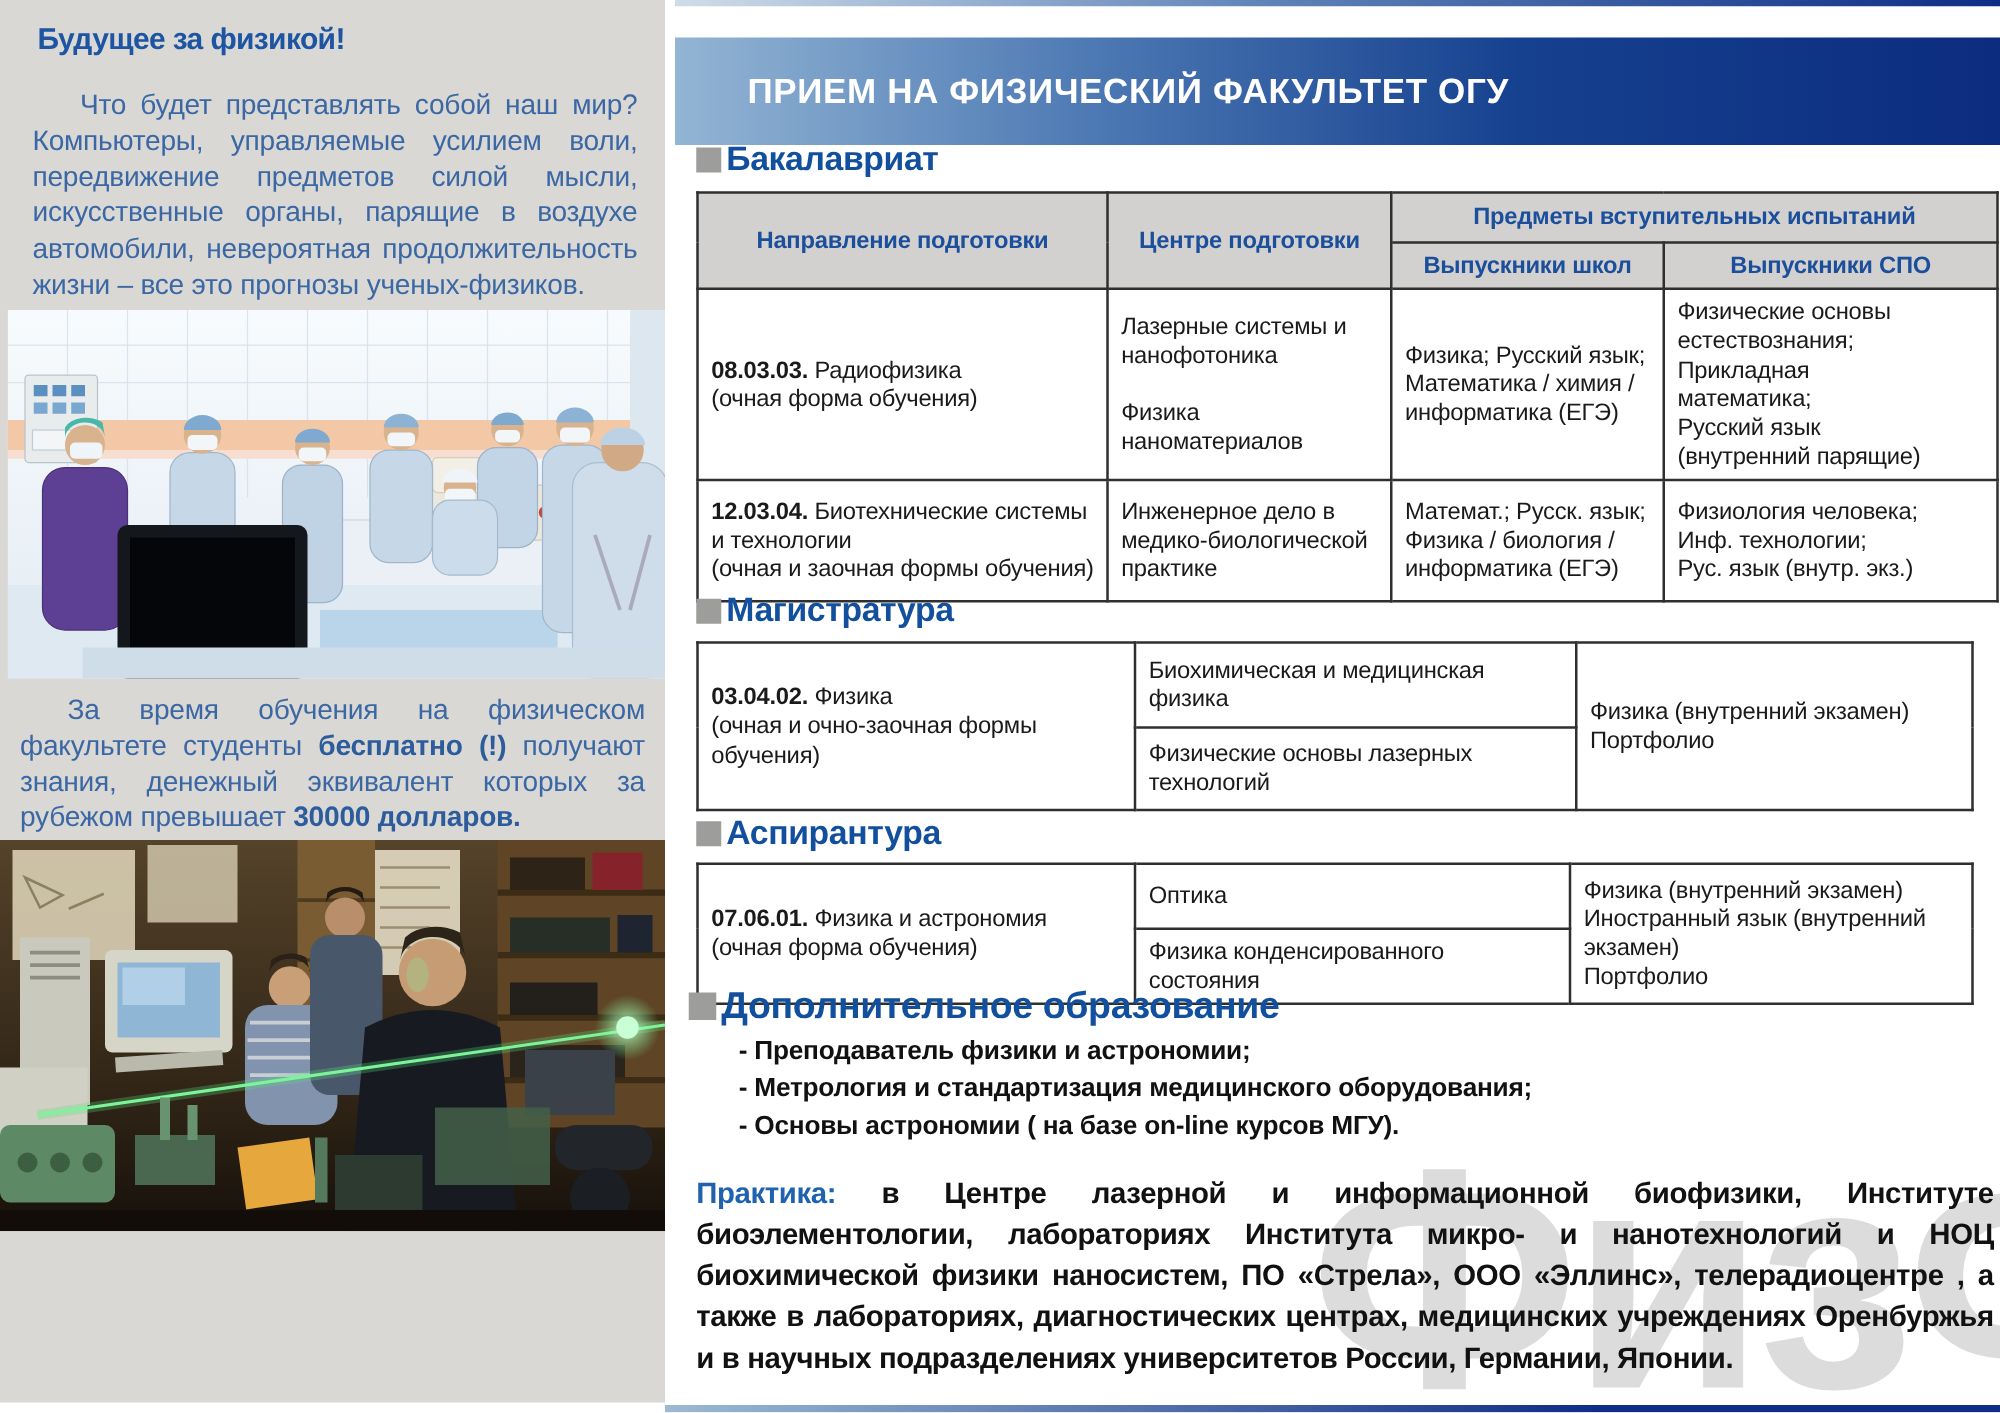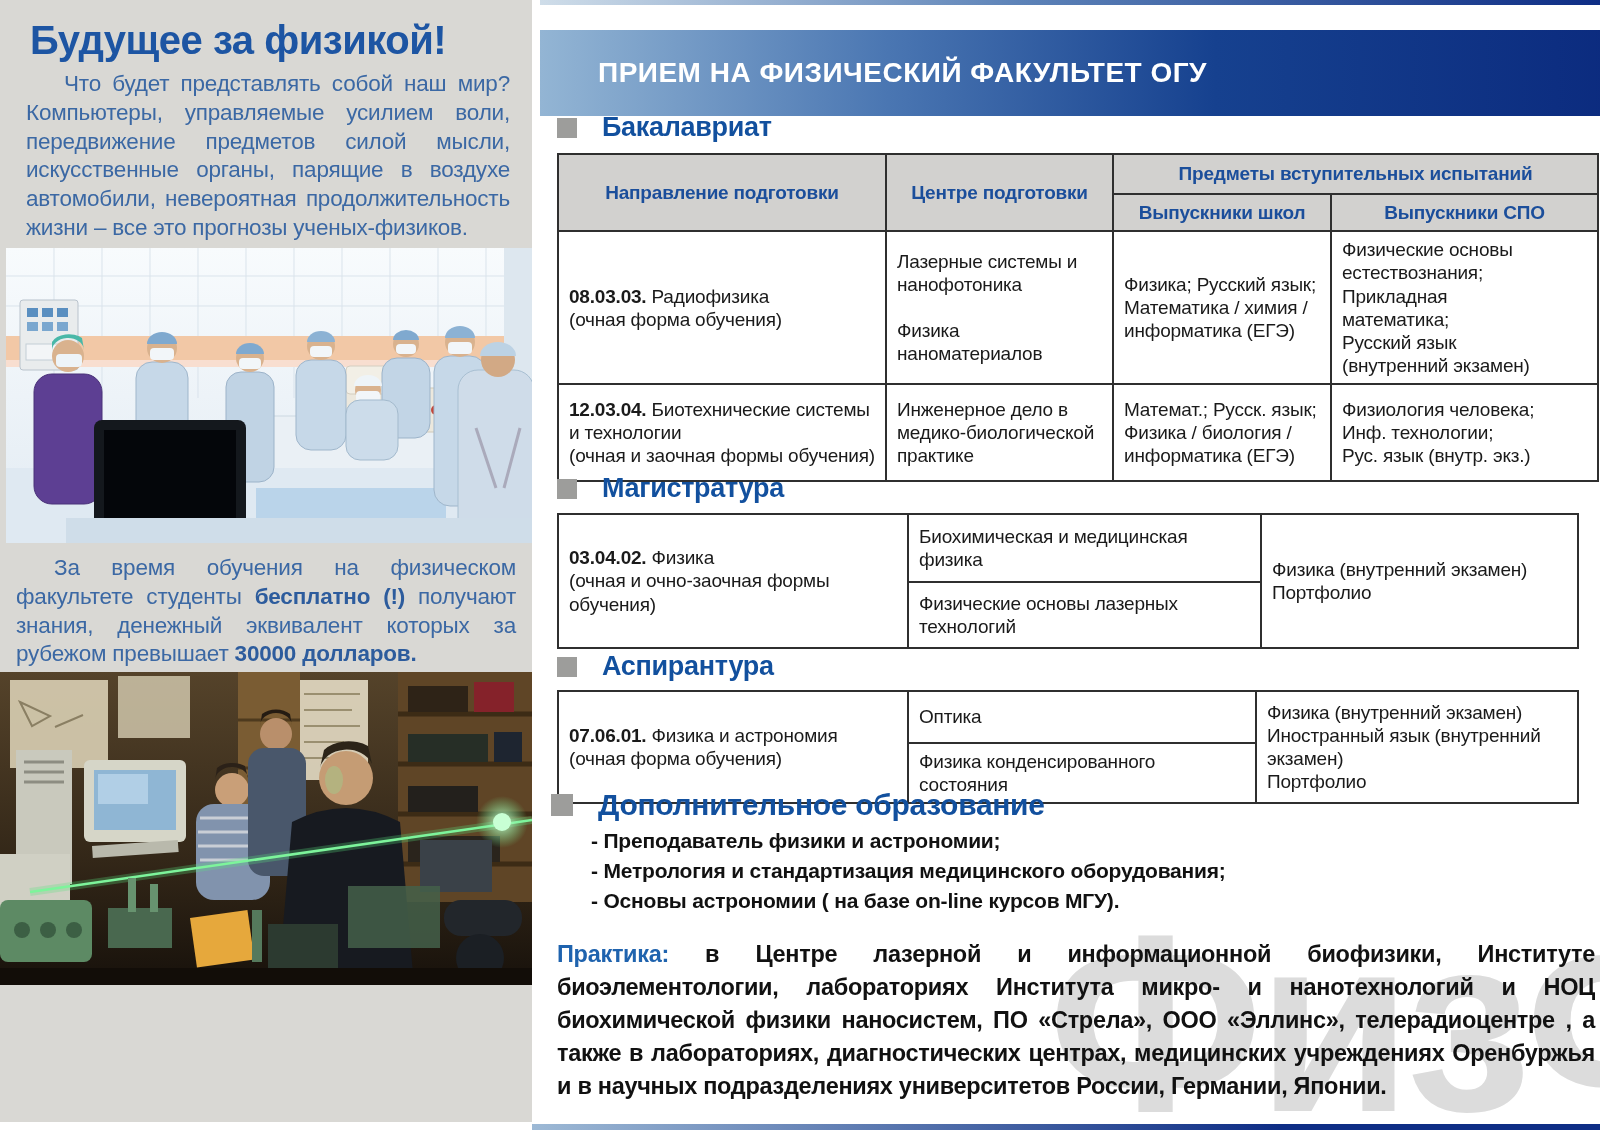--- a/index.html
+++ b/index.html
@@ -15,21 +15,21 @@
     color:#dcdcdc;letter-spacing:-6px;white-space:nowrap;line-height:1;
   }
 
   
   .left-col{
     left:0;top:0;width:532px;height:1122px;background:#d9d8d4;
   }
   .left-col > *{position:absolute;}
   .l-title{
     left:30px;top:18px;width:480px;margin:0;
-    font-size:40px;font-weight:bold;color:#1d55a3;letter-spacing:-0.5px;
+    font-size:24px;font-weight:bold;color:#1d55a3;letter-spacing:-0.5px;
   }
   .lp{
     margin:0;color:#3b68a4;font-size:22.5px;line-height:1.28;
     text-align:justify;text-indent:38px;letter-spacing:-0.2px;
   }
   .p1{left:26px;top:70px;width:484px;}
   .p2{left:16px;top:554px;width:500px;}
   .p3{left:16px;top:998px;width:500px;}
   .lp b{color:#2d5c9d;}
   .photo{overflow:hidden;}
@@ -49,21 +49,21 @@
     left:540px;top:30px;width:1053px;height:86px;
     background:linear-gradient(90deg,#93b5d4 0%,#4a76b2 32%,#16418f 62%,#0b2a7e 100%);
     display:flex;align-items:center;padding-left:36px;
   }
   .main-header span{
     color:#ffffff;font-size:28px;font-weight:bold;letter-spacing:0.5px;
     padding-left:22px;
   }
 
   
-  .sec-h{display:flex;align-items:center;gap:25px;
+  .sec-h{display:flex;align-items:center;gap:4px;
     color:#12509e;font-weight:bold;font-size:27px;letter-spacing:-0.3px;}
   .sec-h .bullet{width:20px;height:20px;background:#9d9d9b;flex:0 0 auto;}
   .h-bach{left:557px;top:112px;}
   .h-mast{left:557px;top:473px;}
   .h-phd {left:557px;top:651px;}
   .h-add {left:551px;top:788px;font-size:30px;}
   .h-add .bullet{width:22px;height:22px;}
 
   
   table.tbl{
@@ -347,21 +347,21 @@
 
 Физика наноматериалов</td>
       <td>Физика; Русский язык;
 Математика / химия /
 информатика (ЕГЭ)</td>
       <td class="vtop">Физические основы
 естествознания;
 Прикладная
 математика;
 Русский язык
-(внутренний экзамен)</td>
+(внутренний парящие)</td>
     </tr>
     <tr class="r-b2">
       <td><b>12.03.04.</b><span> Биотехнические системы и технологии
 (очная и заочная формы обучения)</span></td>
       <td class="vtop">Инженерное дело в медико-биологической практике</td>
       <td>Математ.; Русск. язык;
 Физика / биология /
 информатика (ЕГЭ)</td>
       <td class="vtop">Физиология человека;
 Инф. технологии;

